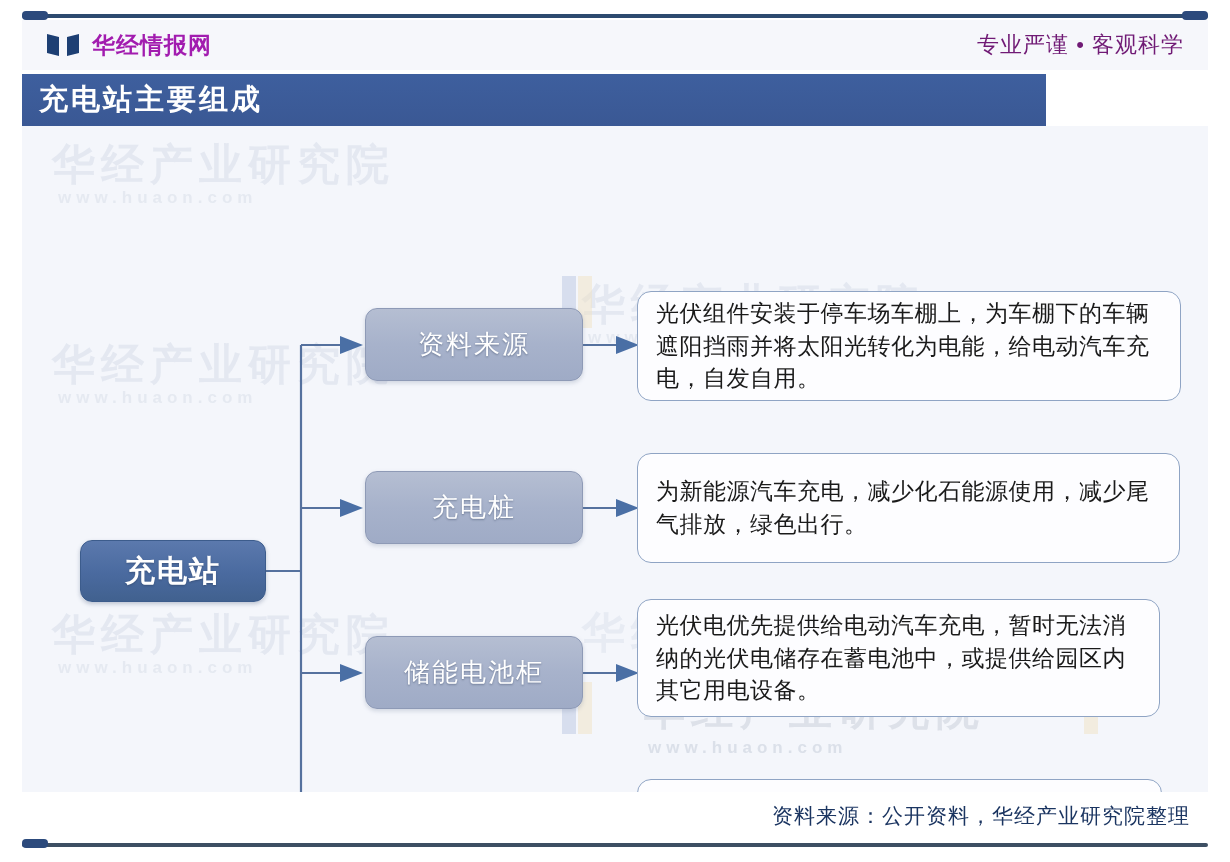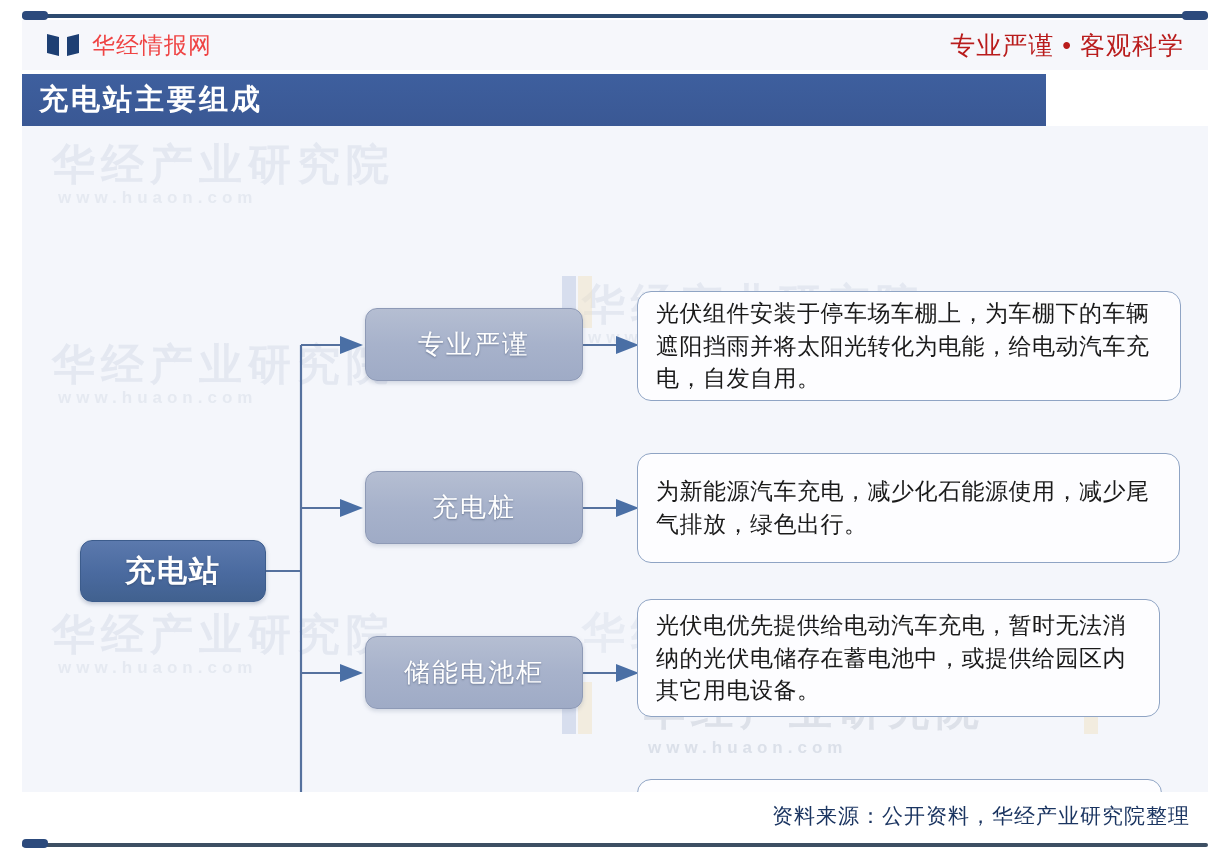--- a/index.html
+++ b/index.html
@@ -59,27 +59,27 @@
     align-items: center;
     gap: 12px;
   }
   .brand-logo {
     width: 34px;
     height: 26px;
     display: block;
   }
   .brand-name {
     font-size: 23px;
-    color: #ef4444;
+    color: #a21caf;
     letter-spacing: 1px;
-    font-weight: 400;
+    font-weight: 700;
   }
   .slogan {
-    font-size: 25px;
-    color: #b91c1c;
+    font-size: 22px;
+    color: #701a75;
     letter-spacing: 1px;
     font-weight: 500;
   }
 
   
   .title-band {
     position: absolute;
     left: 22px;
     top: 74px;
     width: 1007px;
@@ -275,21 +275,21 @@
         <polygon points="594,538 617,547 594,556"></polygon>
         <polygon points="594,703 617,712 594,721"></polygon>
       </g>
     </svg>
 
     <div class="node node-root">
       <span>充电站</span>
     </div>
 
     <div class="node node-child node-c1">
-      <span>专业严谨</span>
+      <span>资料来源</span>
     </div>
     <div class="node node-child node-c2">
       <span>充电桩</span>
     </div>
     <div class="node node-child node-c3">
       <span>储能电池柜</span>
     </div>
 
     <div class="desc desc-1">
       <span class="desc-inner">光伏组件安装于停车场车棚上，为车棚下的车辆遮阳挡雨并将太阳光转化为电能，给电动汽车充电，自发自用。</span>

